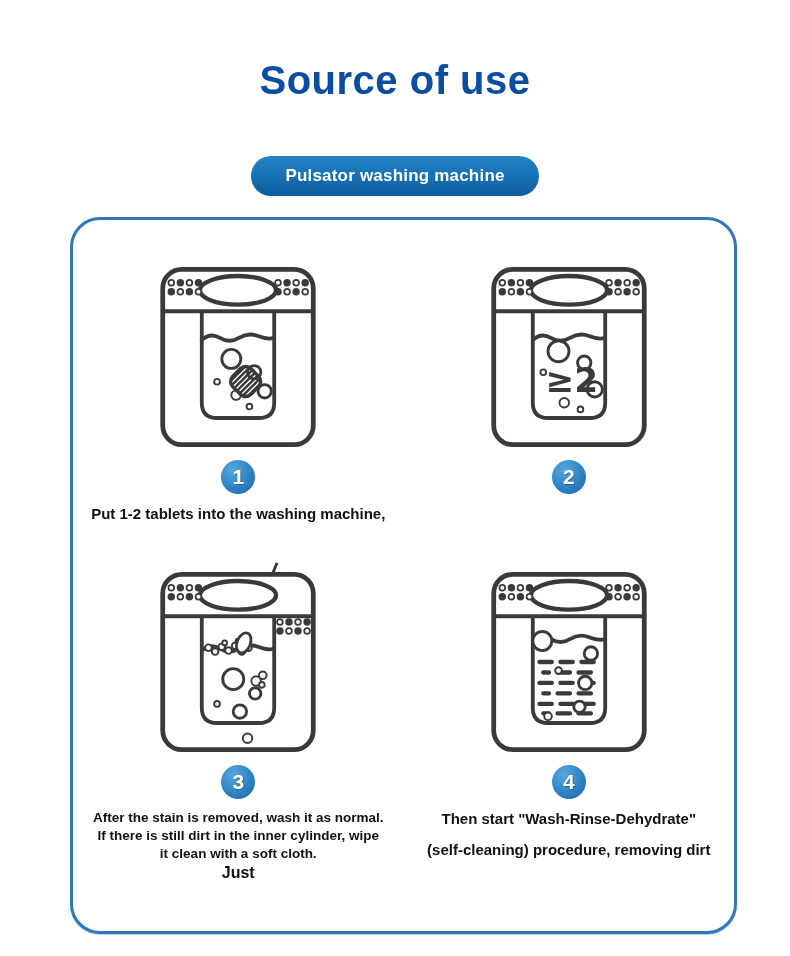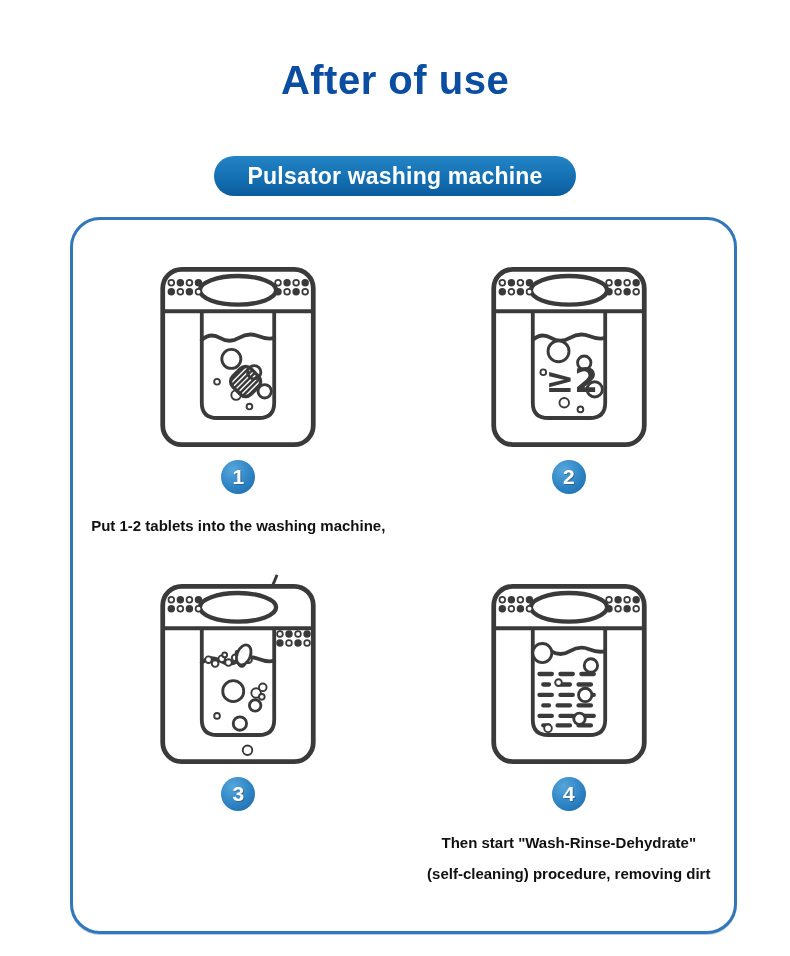--- a/index.html
+++ b/index.html
@@ -10,21 +10,21 @@
   .page{width:790px;height:956px;position:relative;}
   .page-title{
     margin:0;padding-top:58px;text-align:center;
     font-size:40px;line-height:44px;font-weight:bold;
     color:#0b4da1;letter-spacing:0.5px;
   }
   .pill-badge{
     display:block;width:max-content;margin:54px auto 0;
     padding:0 34px;height:40px;line-height:40px;border-radius:21px;
     background:linear-gradient(180deg,#2484c5 0%,#1470b2 55%,#0c5c9e 100%);
-    color:#ffffff;font-weight:bold;font-size:23px;letter-spacing:0.2px;
+    color:#ffffff;font-weight:bold;font-size:17px;letter-spacing:0.2px;
     text-align:center;
   }
   .steps-panel{
     box-sizing:border-box;margin:21px 0 0 70px;width:667px;height:717px;
     border:3px solid #3277b9;border-radius:30px;background:#ffffff;
     box-shadow:0 1px 0 rgba(50,119,185,0.35);
   }
   .steps-grid{
     display:grid;grid-template-columns:1fr 1fr;row-gap:32px;
     padding-top:36px;
@@ -33,32 +33,32 @@
   .machine{width:162px;height:202px;}
   .machine svg{width:100%;height:100%;display:block;overflow:visible;}
   .badge{
     width:34px;height:34px;border-radius:50%;margin-top:2px;
     background:radial-gradient(circle at 35% 28%,#55a6da 0%,#2e83c4 55%,#1a67a6 100%);
     color:#ffffff;font-weight:bold;font-size:21px;
     display:flex;align-items:center;justify-content:center;
     text-shadow:1px 1px 0 rgba(40,40,40,0.35);
   }
   .caption{margin-top:11px;text-align:center;color:#111111;font-weight:bold;}
-  .caption p{margin:12px 0 7px;}
+  .caption p{margin:0 0 7px;}
   .cap-sm{font-size:11px;margin-bottom:11px !important;letter-spacing:0.1px;}
   .cap-md{font-size:13.5px;margin-bottom:3px !important;}
   .cap-lg{font-size:15px;}
   .cap-xl{font-size:16px;margin-top:3px;}
   .caption.loose p{margin-bottom:14px;}
 </style>
 </head>
 <body>
 
 <div class="page">
-  <h1 class="page-title">After of use</h1>
+  <h1 class="page-title">Source of use</h1>
   <div class="pill-badge">Pulsator washing machine</div>
   <div class="steps-panel">
     <div class="steps-grid">
         <div class="step-cell">
           <div class="machine">
             <svg viewBox="0 0 170 212" xmlns="http://www.w3.org/2000/svg">
               <rect x="6" y="14" width="158" height="184" rx="20" fill="#fff" stroke="#3a3a3a" stroke-width="5"></rect>
               <line x1="8" y1="58" x2="162" y2="58" stroke="#3a3a3a" stroke-width="4"></line>
               <ellipse cx="85" cy="36" rx="40" ry="15" fill="none" stroke="#3a3a3a" stroke-width="4.5"></ellipse>
               <circle cx="15" cy="28" r="3" fill="#fff" stroke="#3a3a3a" stroke-width="1.8"></circle>
@@ -181,20 +181,26 @@
               <circle cx="104" cy="126" r="5" fill="#fff" stroke="#3a3a3a" stroke-width="2"></circle>
               <circle cx="111" cy="120" r="4" fill="#fff" stroke="#3a3a3a" stroke-width="2"></circle>
               <circle cx="110" cy="130" r="3" fill="#fff" stroke="#3a3a3a" stroke-width="2"></circle>
               <circle cx="103" cy="139" r="6" fill="#fff" stroke="#3a3a3a" stroke-width="3"></circle>
               <circle cx="63" cy="150" r="3" fill="#fff" stroke="#3a3a3a" stroke-width="2"></circle>
               <circle cx="87" cy="158" r="7" fill="#fff" stroke="#3a3a3a" stroke-width="3"></circle>
               <circle cx="95" cy="186" r="5" fill="#fff" stroke="#3a3a3a" stroke-width="2"></circle>
             </svg>
           </div>
           <div class="badge">3</div>
+          <div class="caption">
+            <p class="cap-md">After the stain is removed, wash it as normal.</p>
+            <p class="cap-md">If there is still dirt in the inner cylinder, wipe</p>
+            <p class="cap-md">it clean with a soft cloth.</p>
+            <p class="cap-xl">Just</p>
+          </div>
         </div>
         <div class="step-cell">
           <div class="machine">
             <svg viewBox="0 0 170 212" xmlns="http://www.w3.org/2000/svg">
               <rect x="6" y="14" width="158" height="184" rx="20" fill="#fff" stroke="#3a3a3a" stroke-width="5"></rect>
               <line x1="8" y1="58" x2="162" y2="58" stroke="#3a3a3a" stroke-width="4"></line>
               <ellipse cx="85" cy="36" rx="40" ry="15" fill="none" stroke="#3a3a3a" stroke-width="4.5"></ellipse>
               <circle cx="15" cy="28" r="3" fill="#fff" stroke="#3a3a3a" stroke-width="1.8"></circle>
               <circle cx="24.5" cy="28" r="3" fill="#3a3a3a" stroke="#3a3a3a" stroke-width="1.8"></circle>
               <circle cx="34" cy="28" r="3" fill="#fff" stroke="#3a3a3a" stroke-width="1.8"></circle>

